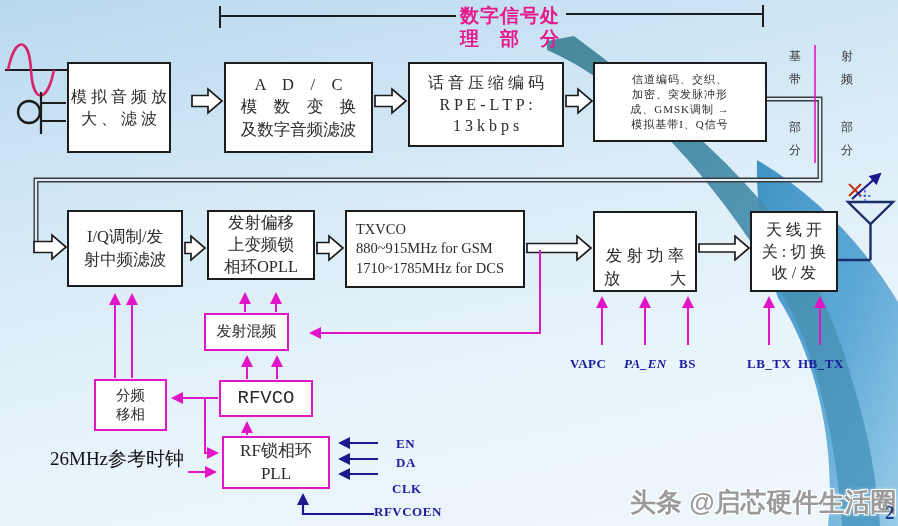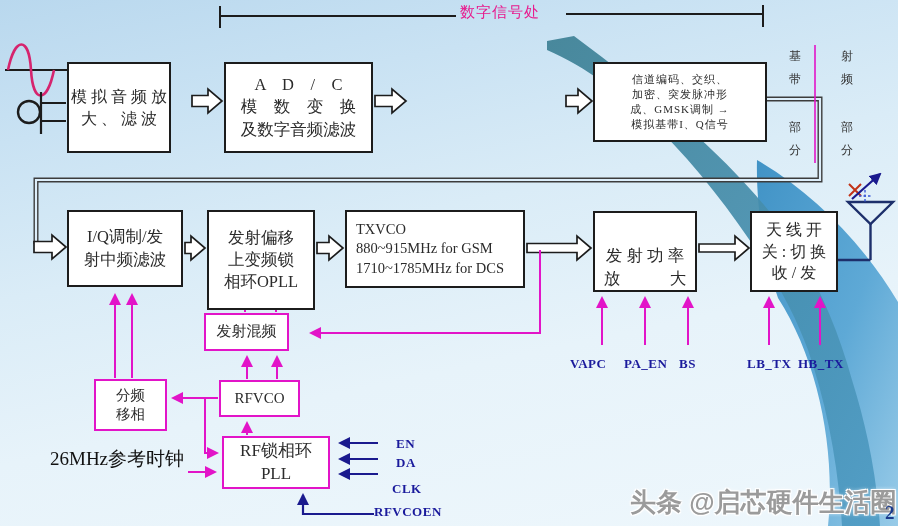--- a/index.html
+++ b/index.html
@@ -8,21 +8,21 @@
     font-family:"Liberation Serif","DejaVu Serif",serif;}
   svg{position:absolute;left:0;top:0;}
   .blk{position:absolute;background:#fff;border:2px solid #1c1c1c;display:flex;flex-direction:column;
     justify-content:center;align-items:center;color:#2b2b2b;line-height:1.35;text-align:center;z-index:3;box-sizing:border-box;}
   .mblk{position:absolute;background:#fff;border:2px solid #e214c8;display:flex;flex-direction:column;
     justify-content:center;align-items:center;color:#2b2b2b;line-height:1.3;text-align:center;z-index:3;box-sizing:border-box;}
   .lbl{position:absolute;z-index:4;white-space:nowrap;}
   .navy{color:#1a1a9c;font-weight:bold;font-size:13px;letter-spacing:.5px;}
   .vlabel{position:absolute;width:22px;font-size:12px;line-height:23px;color:#333;text-align:center;
     word-break:break-all;white-space:normal;z-index:4;}
-  .title-line{position:absolute;color:#e8188c;font-weight:normal;font-size:15px;letter-spacing:1px;z-index:4;white-space:nowrap;}
+  .title-line{position:absolute;color:#e8188c;font-weight:bold;font-size:19px;letter-spacing:1px;z-index:4;white-space:nowrap;}
   .watermark{position:absolute;left:630px;top:485px;font-family:"Liberation Sans","DejaVu Sans",sans-serif;
     font-weight:bold;font-size:26px;color:#9b9b9b;z-index:6;white-space:nowrap;
     text-shadow:-1px -1px 0 #fff,1px -1px 0 #fff,-1px 1px 0 #fff,1px 1px 0 #fff,0 0 4px #fff;}
   .pagenum{position:absolute;left:885px;top:502px;color:#1a3a8c;font-size:19px;font-weight:bold;z-index:6;}
 </style>
 </head>
 <body>
 
 <div id="stage">
 
@@ -111,47 +111,53 @@
       <path d="M870.5,224 V260 M838,260 H870.5"></path>
     </g>
     <g>
       <path d="M849,184 L861,196 M861,184 L849,196" stroke="#c23318" stroke-width="2" fill="none"></path>
       <path d="M852,199 L880,174" stroke="#1A1A8E" stroke-width="2.2" fill="none" marker-end="url(#nm)"></path>
       <path d="M865,190 V202 M859,196 H871" stroke="#3a57d6" stroke-width="1.4" stroke-dasharray="2.5,2" fill="none"></path>
     </g>
   </svg>
 
   <div class="title-line" style="left:460px;top:3px;">数字信号处</div>
+  <div class="title-line" style="left:460px;top:26px;">理　部　分</div>
 
   <div class="vlabel" style="left:784px;top:45px;">基带</div>
   <div class="vlabel" style="left:784px;top:116px;">部分</div>
   <div class="vlabel" style="left:836px;top:45px;">射频</div>
   <div class="vlabel" style="left:836px;top:116px;">部分</div>
 
   <div class="blk" style="left:67px;top:62px;width:104px;height:91px;font-size:16px;">
     <div>模 拟 音 频 放</div>
     <div>大 、 滤 波</div>
   </div>
   <div class="blk" style="left:224px;top:62px;width:149px;height:91px;font-size:16.5px;">
     <div>A　D　/　C</div>
     <div>模　数　变　换</div>
     <div>及数字音频滤波</div>
+  </div>
+  <div class="blk" style="left:408px;top:62px;width:156px;height:85px;font-size:16px;">
+    <div>话 音 压 缩 编 码</div>
+    <div>R P E - L T P :</div>
+    <div>1 3 k b p s</div>
   </div>
   <div class="blk" style="left:593px;top:62px;width:174px;height:80px;font-size:11px;letter-spacing:1px;">
     <div>信道编码、交织、</div>
     <div>加密、突发脉冲形</div>
     <div>成、GMSK调制 →</div>
     <div>模拟基带I、Q信号</div>
   </div>
 
   <div class="blk" style="left:67px;top:210px;width:116px;height:77px;font-size:16.5px;">
     <div>I/Q调制/发</div>
     <div>射中频滤波</div>
   </div>
-  <div class="blk" style="left:207px;top:210px;width:108px;height:100px;font-size:16.5px;">
+  <div class="blk" style="left:207px;top:210px;width:108px;height:70px;font-size:16.5px;">
     <div>发射偏移</div>
     <div>上变频锁</div>
     <div>相环OPLL</div>
   </div>
   <div class="blk" style="left:345px;top:210px;width:180px;height:78px;font-size:14.5px;align-items:flex-start;padding-left:9px;text-align:left;">
     <div>TXVCO</div>
     <div>880~915MHz for GSM</div>
     <div>1710~1785MHz for DCS</div>
   </div>
   <div class="blk" style="left:593px;top:211px;width:104px;height:81px;font-size:16.5px;justify-content:flex-end;">
@@ -164,36 +170,36 @@
     <div>收 / 发</div>
   </div>
 
   <div class="mblk" style="left:204px;top:313px;width:85px;height:38px;font-size:15px;">
     <div>发射混频</div>
   </div>
   <div class="mblk" style="left:94px;top:379px;width:73px;height:52px;font-size:14.5px;justify-content:center;">
     <div>分频</div>
     <div>移相</div>
   </div>
-  <div class="mblk" style="left:219px;top:380px;width:81px;height:37px;font-size:15px;">
+  <div class="mblk" style="left:219px;top:380px;width:94px;height:37px;font-size:19px;font-family:Liberation Mono, monospace;">
     <div>RFVCO</div>
   </div>
   <div class="mblk" style="left:222px;top:436px;width:108px;height:53px;font-size:17px;">
     <div>RF锁相环</div>
     <div>PLL</div>
   </div>
 
   <div class="lbl" style="left:50px;top:446px;font-size:19px;color:#111;">26MHz参考时钟</div>
 
   <div class="lbl navy" style="left:396px;top:436px;">EN</div>
   <div class="lbl navy" style="left:396px;top:455px;">DA</div>
   <div class="lbl navy" style="left:392px;top:481px;">CLK</div>
   <div class="lbl navy" style="left:374px;top:504px;">RFVCOEN</div>
   <div class="lbl navy" style="left:570px;top:356px;">VAPC</div>
-  <div class="lbl navy" style="left:624px;top:356px;">PA_EN</div>
+  <div class="lbl navy" style="left:624px;top:356px;font-style:italic;">PA_EN</div>
   <div class="lbl navy" style="left:679px;top:356px;">BS</div>
   <div class="lbl navy" style="left:747px;top:356px;">LB_TX</div>
   <div class="lbl navy" style="left:798px;top:356px;">HB_TX</div>
 
   <div class="watermark">头条 @启芯硬件生活圈</div>
   <div class="pagenum">2</div>
 
 </div>
 
 </body></html>

